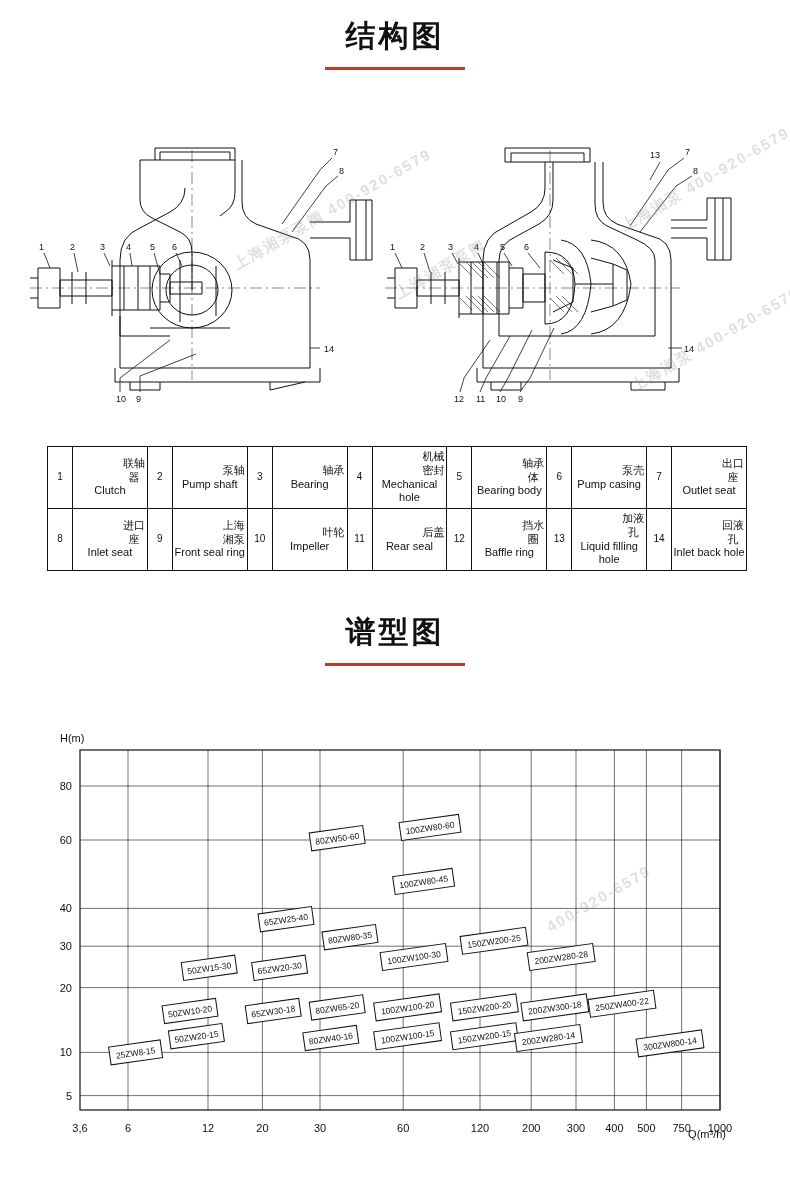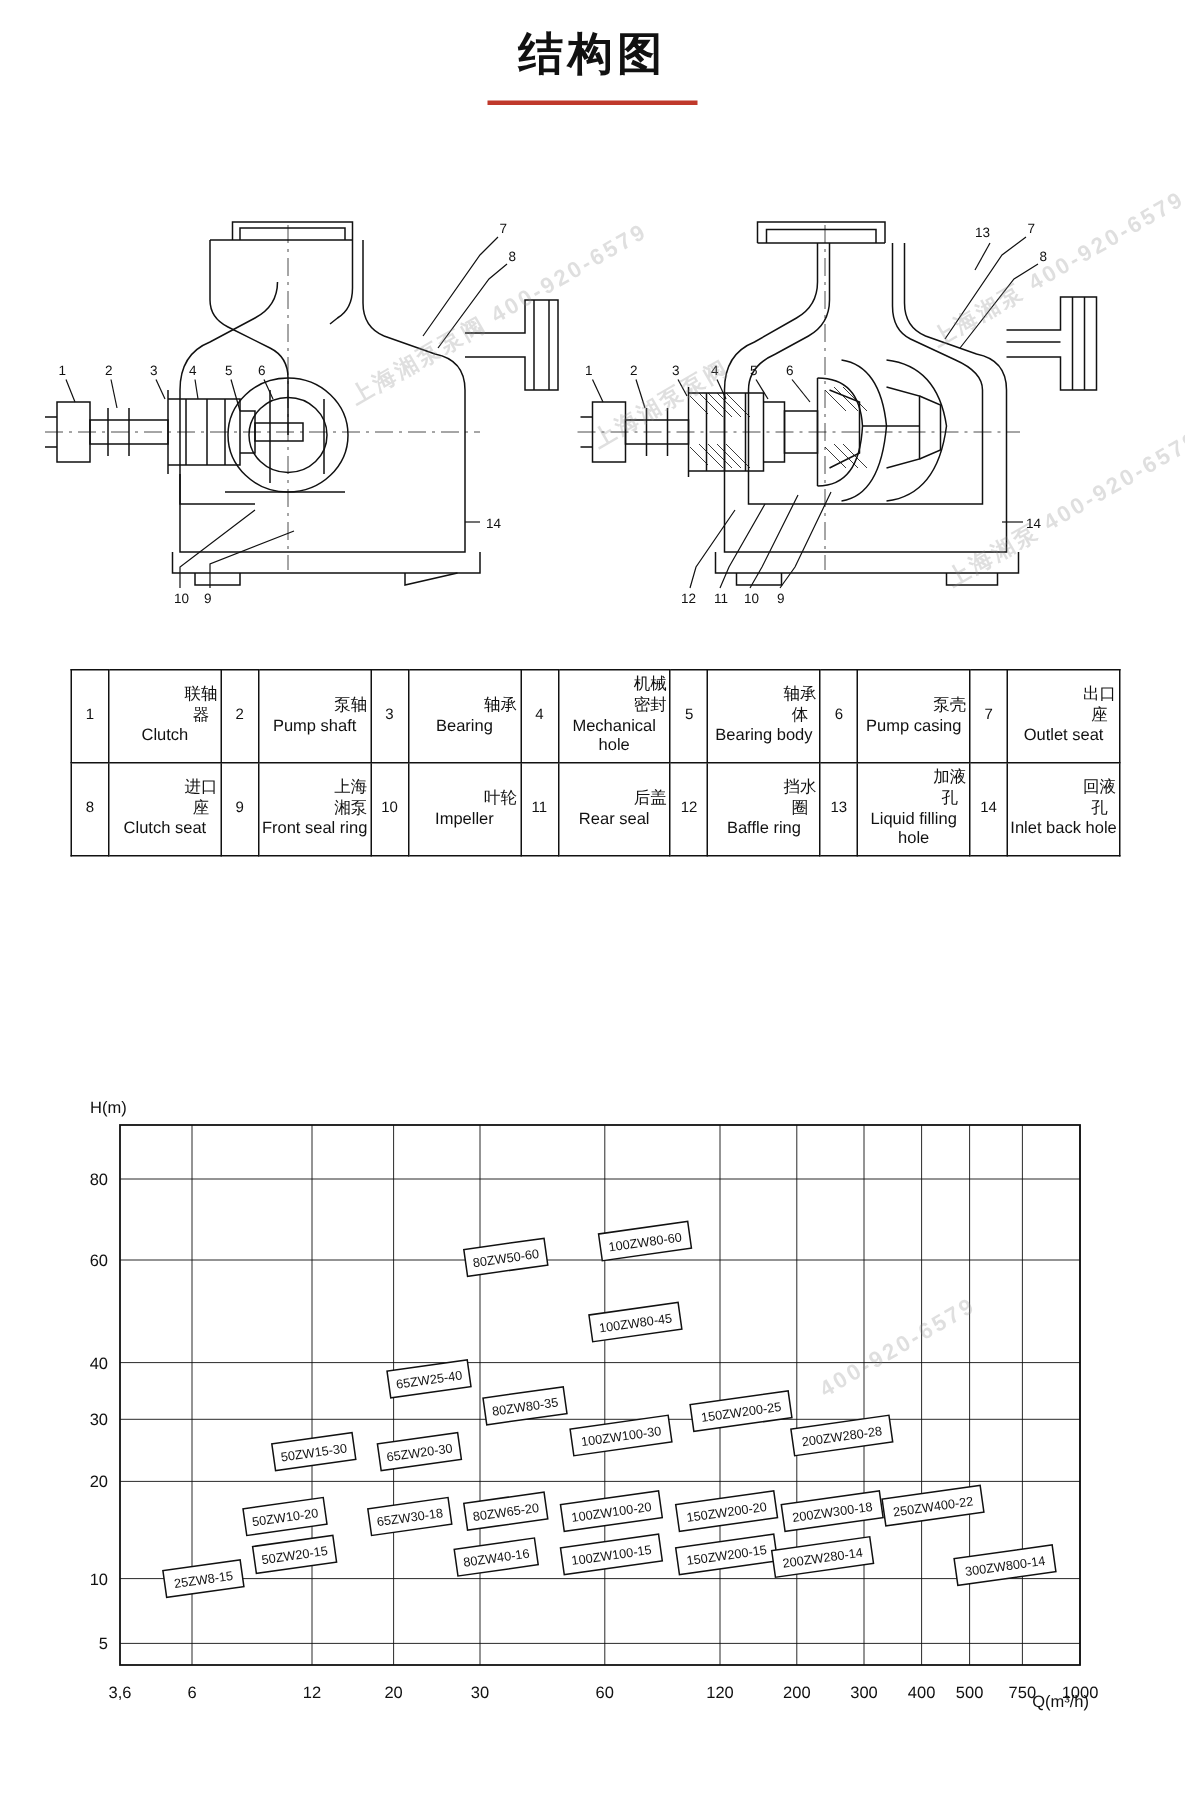--- a/index.html
+++ b/index.html
@@ -321,21 +321,21 @@
         <td class="num">7</td>
         <td>
           <span class="cn">出口座</span>
           <span class="en">Outlet seat</span>
         </td>
       </tr>
       <tr>
         <td class="num">8</td>
         <td>
           <span class="cn">进口座</span>
-          <span class="en">Clutch seat</span>
+          <span class="en">Inlet seat</span>
         </td>
         <td class="num">9</td>
         <td>
           <span class="cn">上海湘泵</span>
           <span class="en">Front seal ring</span>
         </td>
         <td class="num">10</td>
         <td>
           <span class="cn">叶轮</span>
           <span class="en">Impeller</span>
@@ -357,20 +357,24 @@
         </td>
         <td class="num">14</td>
         <td>
           <span class="cn">回液孔</span>
           <span class="en">Inlet back hole</span>
         </td>
       </tr>
     </tbody>
   </table>
 
+  <div id="title2">
+    <div class="section-title">谱型图</div>
+    <div class="title-rule"></div>
+  </div>
 
   <div id="chart-wrap">
     <svg id="chart-svg" width="750" height="460" viewBox="0 0 750 460" xmlns="http://www.w3.org/2000/svg">
 
       <rect id="plot-frame" x="60" y="30" width="640" height="360" fill="#ffffff" stroke="#111" stroke-width="1.2"></rect>
       <g id="gridlines" stroke="#111" stroke-width="0.6">
           <line x1="60" x2="700" y1="375.59999999999997" y2="375.59999999999997"></line>
           <line x1="60" x2="700" y1="332.4" y2="332.4"></line>
           <line x1="60" x2="700" y1="267.6" y2="267.6"></line>
           <line x1="60" x2="700" y1="226.20000000000002" y2="226.20000000000002"></line>

